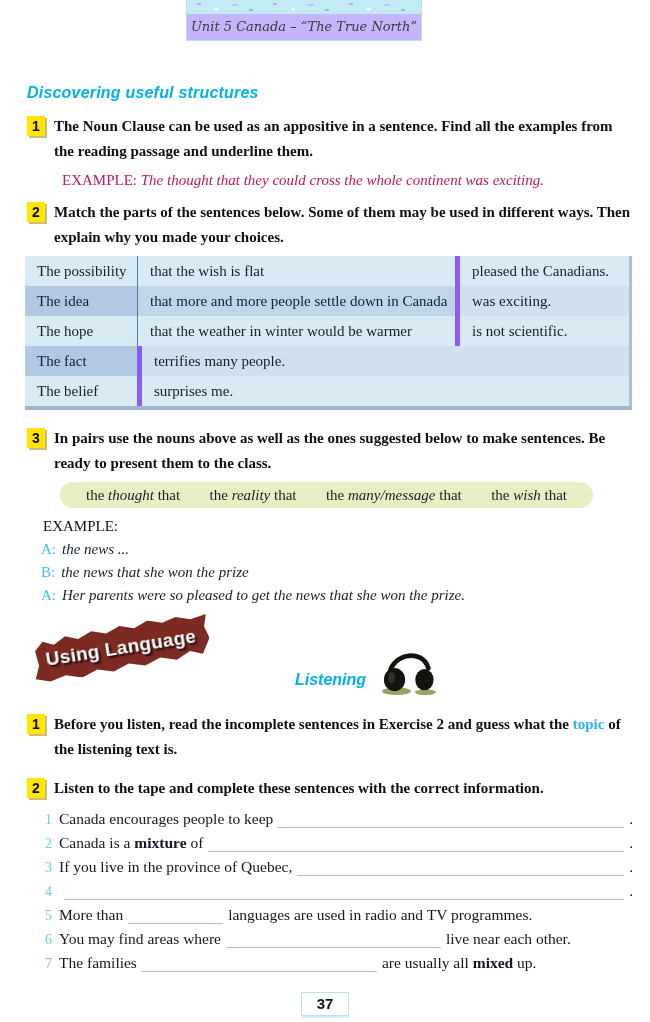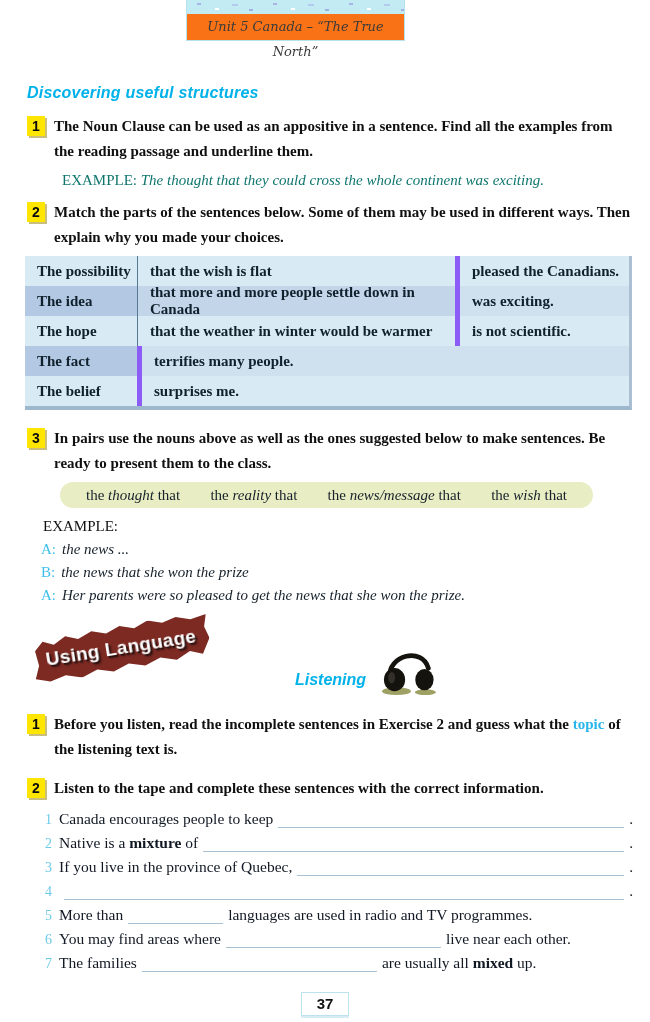--- a/index.html
+++ b/index.html
@@ -2,22 +2,22 @@
 <html><head>
 <meta charset="utf-8">
 <style>
   html,body{margin:0;padding:0;}
   body{
     width:650px;height:1022px;position:relative;overflow:hidden;
     background:#ffffff;font-family:"Liberation Sans",sans-serif;color:#101010;
   }
   
   .unit-header{
-    position:absolute;left:186px;top:0;width:219px;height:41px;
-    border:1px solid #b5e2ef;border-top:none;background:#f97316;box-sizing:border-box;
+    position:absolute;left:186px;top:0;width:236px;height:41px;
+    border:1px solid #b5e2ef;border-top:none;background:#c4b5fd;box-sizing:border-box;
   }
   .droplets{
     height:14px;background-color:#c3ebf4;
     background-image:
       radial-gradient(ellipse 5px 3px at 12px 4px,#aab4e6 45%,rgba(0,0,0,0) 50%),
       radial-gradient(ellipse 4px 2px at 30px 9px,#ffffff 55%,rgba(0,0,0,0) 60%),
       radial-gradient(ellipse 6px 3px at 48px 5px,#b4c9ee 45%,rgba(0,0,0,0) 50%),
       radial-gradient(ellipse 4px 2px at 64px 10px,#9fb0e0 45%,rgba(0,0,0,0) 50%);
     background-size:76px 14px;background-repeat:repeat-x;
   }
@@ -34,27 +34,27 @@
   .exercise{display:flex;gap:9px;margin-bottom:6px;}
   .badge{
     flex:0 0 auto;width:18px;height:20px;margin-top:2px;background:#ffe600;color:#0a0a0a;
     font-weight:bold;font-size:14px;line-height:20px;text-align:center;
     box-shadow:2px 2px 0 rgba(150,125,0,.5);
   }
   .instruction{margin:0;font-weight:bold;font-size:15px;line-height:25px;color:#101010;font-family:Liberation Serif, serif;}
   .accent{color:#29b6ea;}
   .example-line{
     margin:0 0 10px 35px;font-family:"Liberation Serif",serif;font-size:15px;
-    line-height:20px;color:#0f766e;
+    line-height:20px;color:#be185d;
   }
   .ex-italic{font-style:italic;}
   
   .match-table{
     margin:4px 2px 16px -2px;width:607px;
-    border-bottom:4px solid #9db7cc;border-right:3px solid #aabfd2;box-sizing:border-box;font-weight:bold;
+    border-bottom:4px solid #9db7cc;border-right:3px solid #aabfd2;box-sizing:border-box;
   }
   .trow{display:flex;height:30px;}
   .tcell{
     font-family:"Liberation Serif",serif;font-size:15px;color:#10202c;
     display:flex;align-items:center;padding-left:12px;box-sizing:border-box;
   }
   .c1{width:112px;}
   .c2{width:318px;border-left:1px solid #567a94;}
   .c3{flex:1;border-left:5px solid #8b5cf6;}
   .trow:nth-child(odd) .tcell{background:#d8eaf3;}
@@ -157,21 +157,21 @@
   </div>
 
   <div class="exercise">
     <span class="badge">3</span>
     <p class="instruction">In pairs use the nouns above as well as the ones suggested below to make sentences. Be ready to present them to the class.</p>
   </div>
 
   <div class="noun-band">
     <span class="phrase"><span>the </span><span class="noun">thought</span><span> that</span></span>
     <span class="phrase"><span>the </span><span class="noun">reality</span><span> that</span></span>
-    <span class="phrase"><span>the </span><span class="noun">news/message</span><span> that</span></span>
+    <span class="phrase"><span>the </span><span class="noun">many/message</span><span> that</span></span>
     <span class="phrase"><span>the </span><span class="noun">wish</span><span> that</span></span>
   </div>
 
   <p class="example-label">EXAMPLE:</p>
   <div class="dialogue">
     <div class="dline"><span class="spk">A:</span><span class="dtxt">the news ...</span></div>
     <div class="dline"><span class="spk">B:</span><span class="dtxt">the news that she won the prize</span></div>
     <div class="dline"><span class="spk">A:</span><span class="dtxt">Her parents were so pleased to get the news that she won the prize.</span></div>
   </div>
 
@@ -204,21 +204,21 @@
 
   <div class="fill-list">
     <div class="fill-row">
       <span class="fnum">1</span>
       <span class="fseg">Canada encourages people to keep</span>
       <span class="blank grow"></span>
       <span class="fseg">.</span>
     </div>
     <div class="fill-row">
       <span class="fnum">2</span>
-      <span class="fseg">Native is a </span>
+      <span class="fseg">Canada is a </span>
         <b class="fseg">mixture</b>
         <span class="fseg"> of</span>
       <span class="blank grow"></span>
       <span class="fseg">.</span>
     </div>
     <div class="fill-row">
       <span class="fnum">3</span>
       <span class="fseg">If you live in the province of Quebec,</span>
       <span class="blank grow"></span>
       <span class="fseg">.</span>

